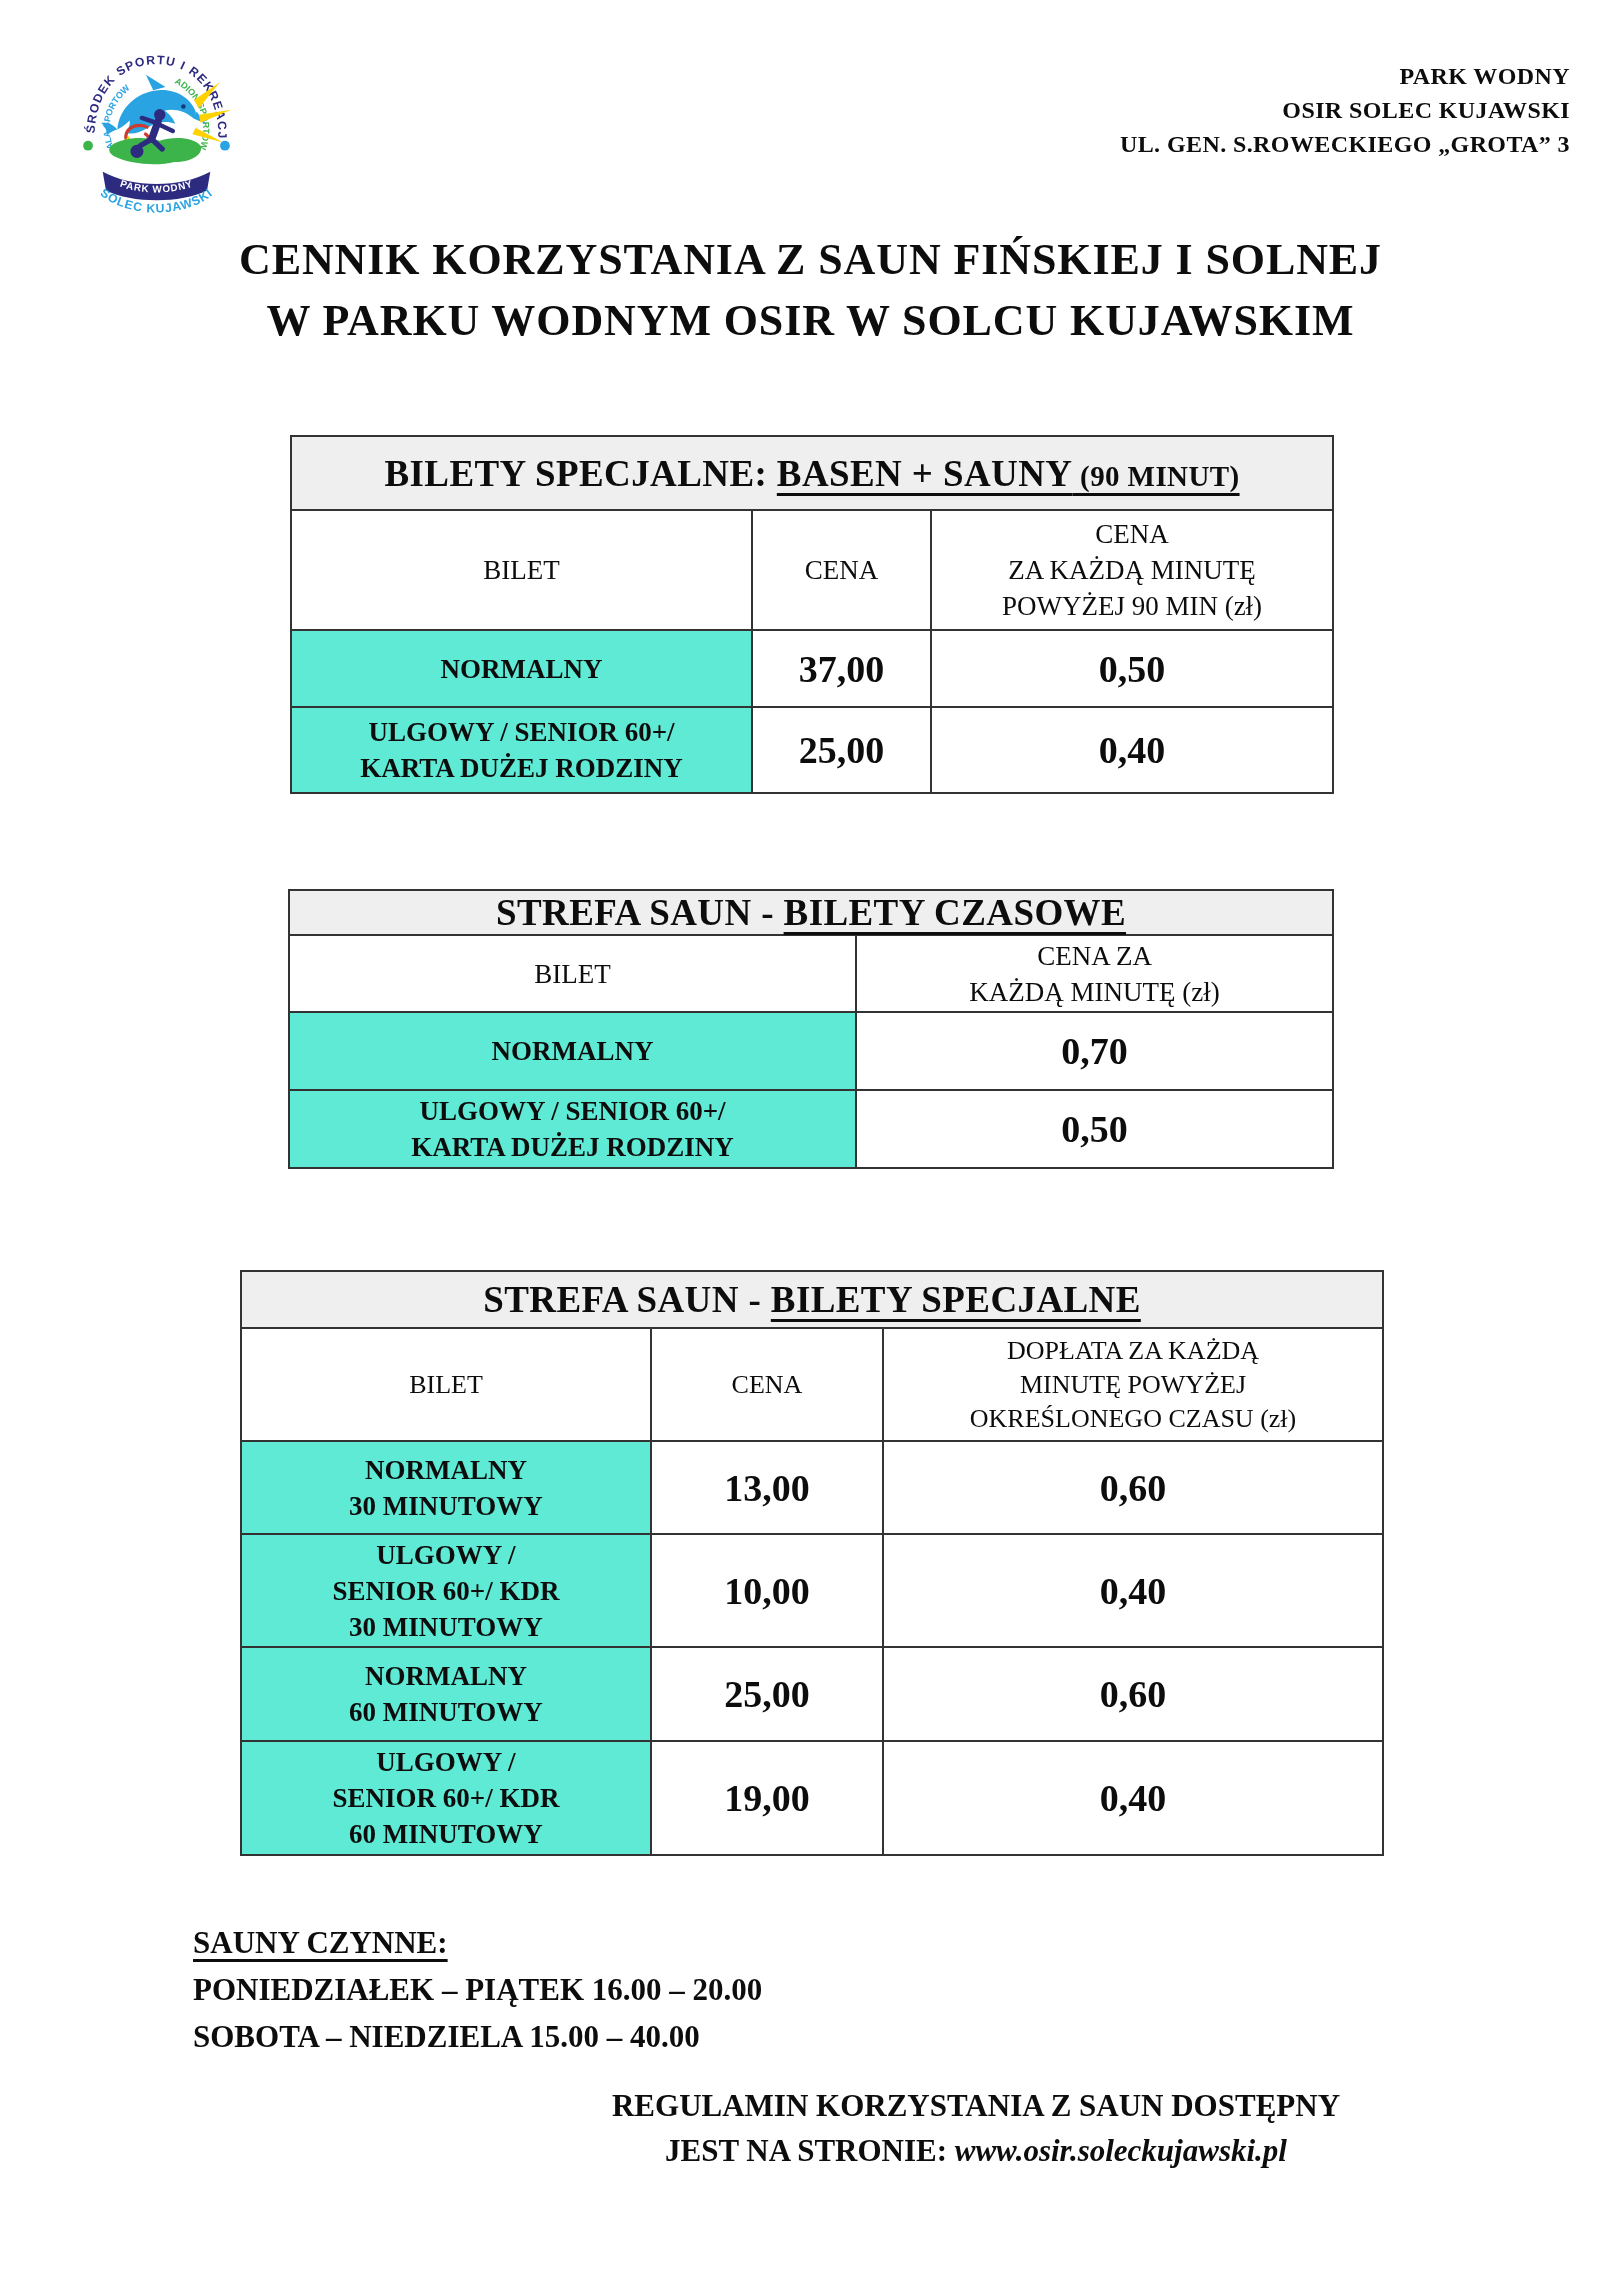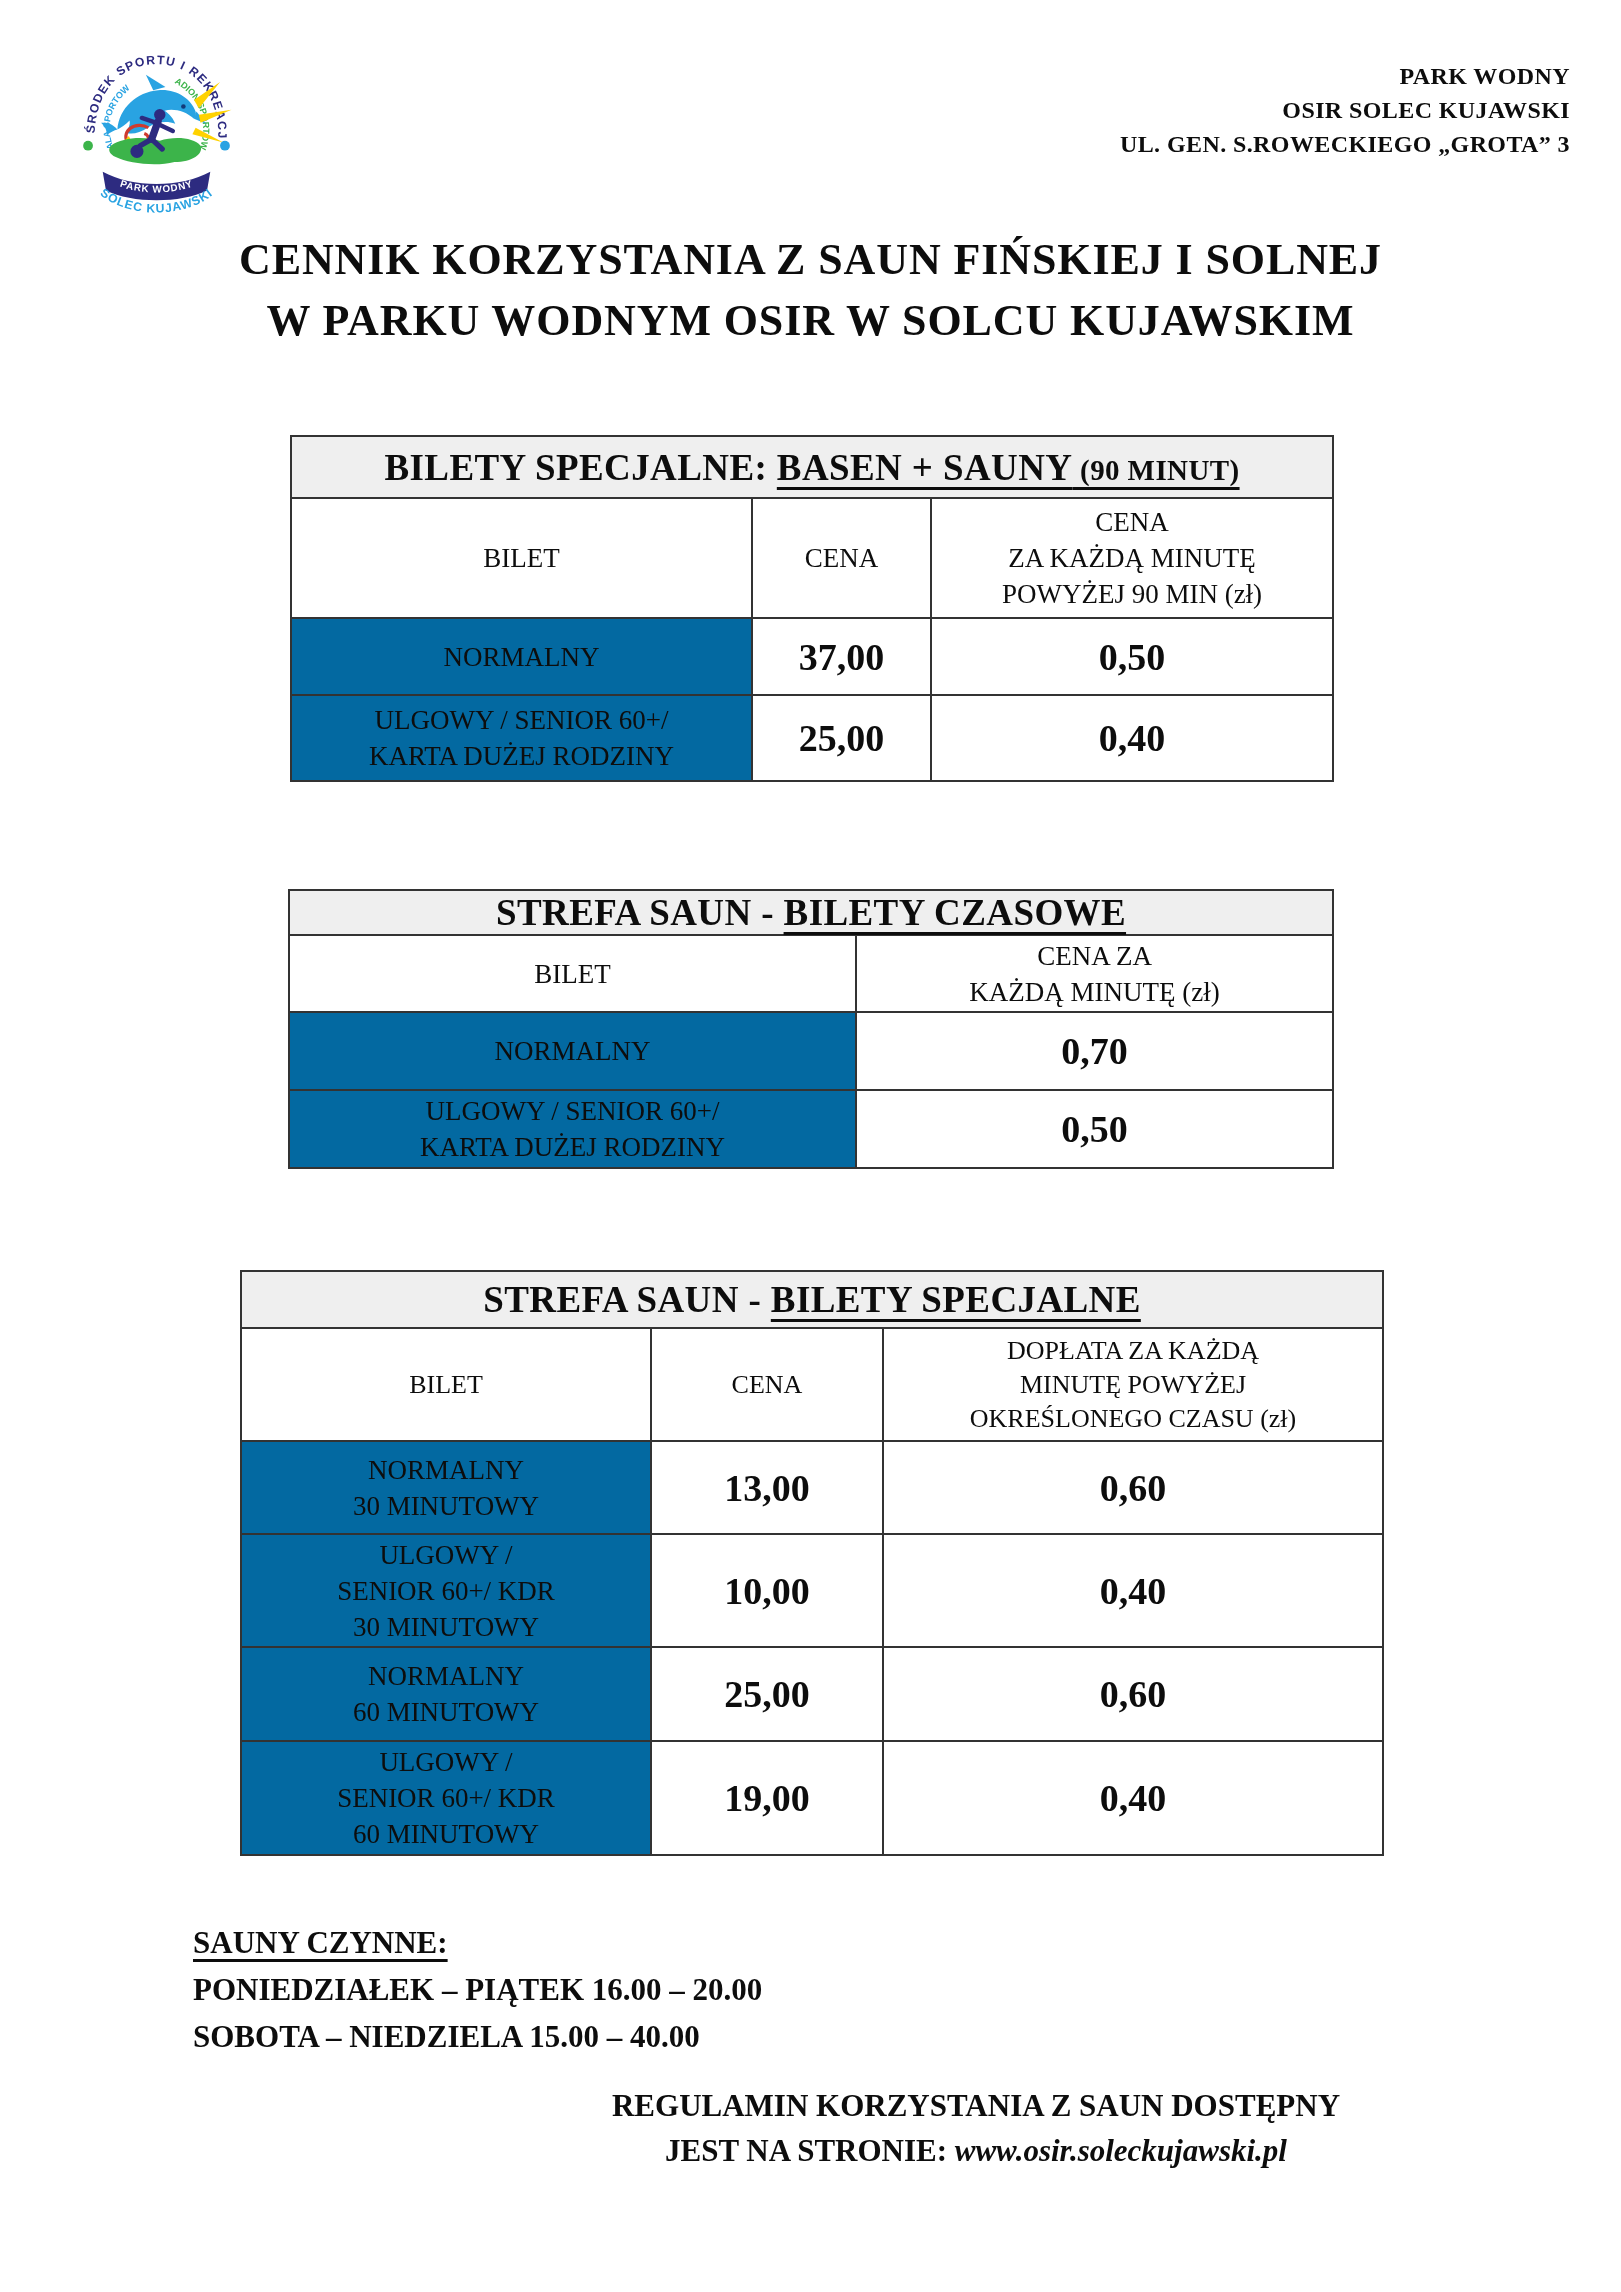--- a/index.html
+++ b/index.html
@@ -17,21 +17,21 @@
     font-weight:bold;font-size:44px;line-height:61px;letter-spacing:0.9px;}
   
   table.t{position:absolute;border-collapse:collapse;table-layout:fixed;
     border:2.7px solid #333;}
   table.t td{border:2.2px solid #333;text-align:center;vertical-align:middle;padding:0 5.4px;}
   .cell-text{white-space:pre-line;display:inline-block;}
   tr.title-row td{background:#efefef;font-weight:bold;font-size:37px;letter-spacing:0.4px;}
   tr.title-row td .tsmall{font-size:29px;}
   .uline{text-decoration:underline;text-decoration-thickness:2.7px;text-underline-offset:7.2px;}
   tr.colhead td{font-size:27px;line-height:36px;font-weight:normal;}
-  td.lbl{background:#0369a1;font-weight:normal;font-size:27px;line-height:36px;}
+  td.lbl{background:#5eead4;font-weight:bold;font-size:27px;line-height:36px;}
   td.price{font-weight:bold;font-size:38px;background:#ffffff;}
   .t1{left:290px;top:435px;width:1042px;}
   .t2{left:288px;top:889px;width:1044px;}
   .t3{left:240px;top:1270px;width:1142px;}
   .t3 tr.colhead td{font-size:26px;line-height:34px;}
   
   .hours{position:absolute;left:193px;top:1900px;font-weight:bold;font-size:31px;line-height:47px;}
   .hours .heading{text-decoration:underline;text-decoration-thickness:2.7px;text-underline-offset:6.3px;margin-top:19px;}
   
   .footer{position:absolute;left:394px;top:2083px;width:1164px;text-align:center;
@@ -122,21 +122,21 @@
     <div>W PARKU WODNYM OSIR W SOLCU KUJAWSKIM</div>
   </div>
 
   <table class="t t1">
     <colgroup>
         <col style="width:461px">
         <col style="width:179px">
         <col style="width:402px">
       </colgroup>
     <tbody>
-      <tr class="title-row" style="height:62px">
+      <tr class="title-row" style="height:74px">
         <td colspan="3"><span>BILETY SPECJALNE: </span><span class="uline"><span>BASEN + SAUNY</span><span class="tsmall"> (90 MINUT)</span></span></td>
       </tr>
       <tr class="colhead" style="height:120px">
         <td><span class="cell-text">BILET</span></td>
         <td><span class="cell-text">CENA</span></td>
         <td><span class="cell-text">CENA
 ZA KAŻDĄ MINUTĘ
 POWYŻEJ 90 MIN (zł)</span></td>
       </tr>
       <tr style="height:77px">

